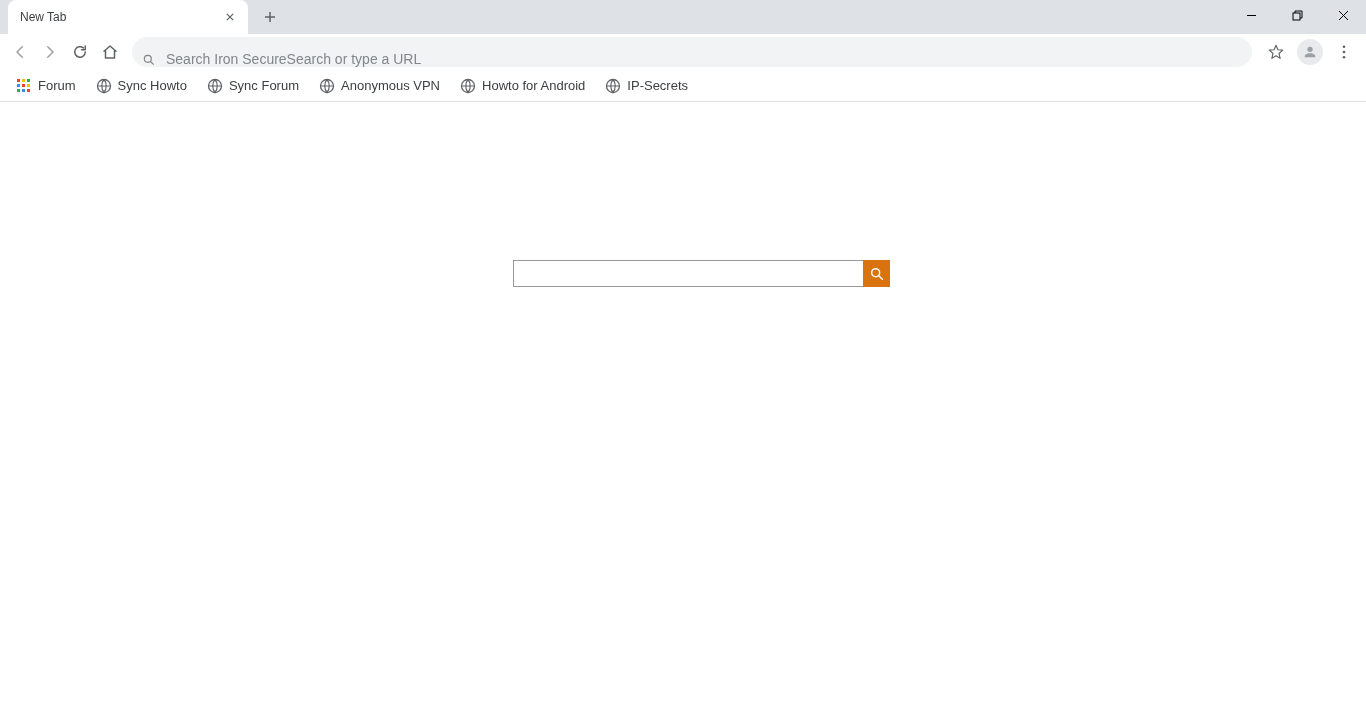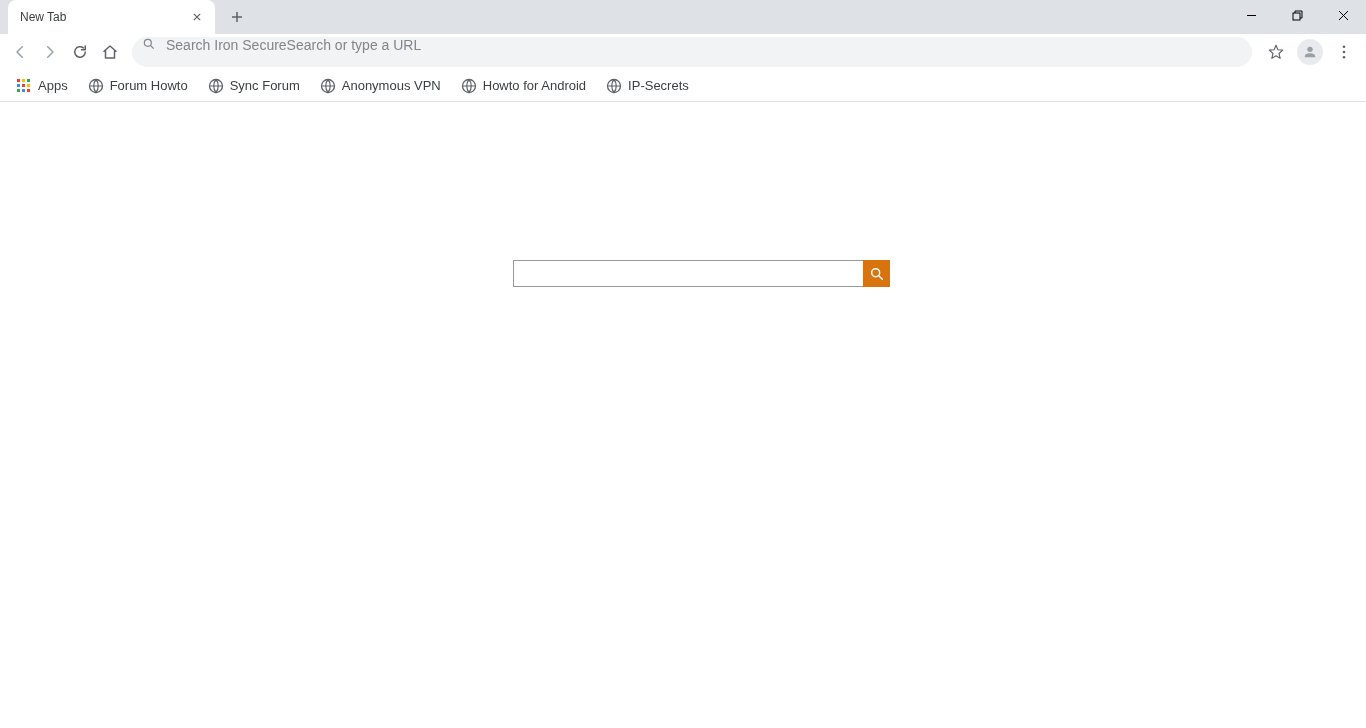--- a/index.html
+++ b/index.html
@@ -17,21 +17,21 @@
   
   .tab-strip {
     height: 34px;
     background: #dee1e6;
     display: flex;
     align-items: flex-end;
     position: relative;
   }
   .tab {
     height: 34px;
-    width: 207px;
+    width: 240px;
     background: #ffffff;
     border-top-left-radius: 8px;
     border-top-right-radius: 8px;
     display: flex;
     align-items: center;
     padding: 0 10px 0 12px;
     margin-left: 8px;
     position: relative;
   }
   .tab-title { flex: 1; font-size: 12px; color: #3c4043; }
@@ -77,21 +77,21 @@
   .tool-btn svg { width:18px;height:18px; }
   .disabled svg { stroke:#9aa0a6; fill:#9aa0a6; }
   .enabled svg  { stroke:#5f6368; fill:#5f6368; }
 
   .omnibox {
     flex:1;
     height:30px;
     background:#f1f3f4;
     border-radius:15px;
     display:flex;
-    align-items:flex-start;
+    align-items:flex-end;
     padding:0 10px;
     margin:0 6px;
   }
   .omnibox .search-icn { width:14px;height:14px; margin-right:10px; }
   .omnibox input {
     flex:1;
     border:none;
     background:transparent;
     outline:none;
     font-size:14px;
@@ -259,31 +259,31 @@
           <rect x="6" y="1" width="3" height="3" fill="#fbbc04"></rect>
           <rect x="11" y="1" width="3" height="3" fill="#34a853"></rect>
         <rect x="1" y="6" width="3" height="3" fill="#4285f4"></rect>
           <rect x="6" y="6" width="3" height="3" fill="#ea4335"></rect>
           <rect x="11" y="6" width="3" height="3" fill="#fbbc04"></rect>
         <rect x="1" y="11" width="3" height="3" fill="#34a853"></rect>
           <rect x="6" y="11" width="3" height="3" fill="#4285f4"></rect>
           <rect x="11" y="11" width="3" height="3" fill="#ea4335"></rect>
       </svg>
     </span>
-    <span>Apps</span>
-  </div>
-
-  <div class="bm-item">
-    <span class="bm-icon">
-      <svg viewBox="0 0 16 16">
-          <circle cx="8" cy="8" r="6.5" stroke="#5f6368" stroke-width="1.3" fill="none"></circle>
-          <path d="M1.5 8 H14.5 M8 1.5 C5 5 5 11 8 14.5 C11 11 11 5 8 1.5" stroke="#5f6368" stroke-width="1.2" fill="none"></path>
-        </svg>
-    </span>
-    <span>Forum Howto</span>
+    <span>Forum</span>
+  </div>
+
+  <div class="bm-item">
+    <span class="bm-icon">
+      <svg viewBox="0 0 16 16">
+          <circle cx="8" cy="8" r="6.5" stroke="#5f6368" stroke-width="1.3" fill="none"></circle>
+          <path d="M1.5 8 H14.5 M8 1.5 C5 5 5 11 8 14.5 C11 11 11 5 8 1.5" stroke="#5f6368" stroke-width="1.2" fill="none"></path>
+        </svg>
+    </span>
+    <span>Sync Howto</span>
   </div>
   <div class="bm-item">
     <span class="bm-icon">
       <svg viewBox="0 0 16 16">
           <circle cx="8" cy="8" r="6.5" stroke="#5f6368" stroke-width="1.3" fill="none"></circle>
           <path d="M1.5 8 H14.5 M8 1.5 C5 5 5 11 8 14.5 C11 11 11 5 8 1.5" stroke="#5f6368" stroke-width="1.2" fill="none"></path>
         </svg>
     </span>
     <span>Sync Forum</span>
   </div>

